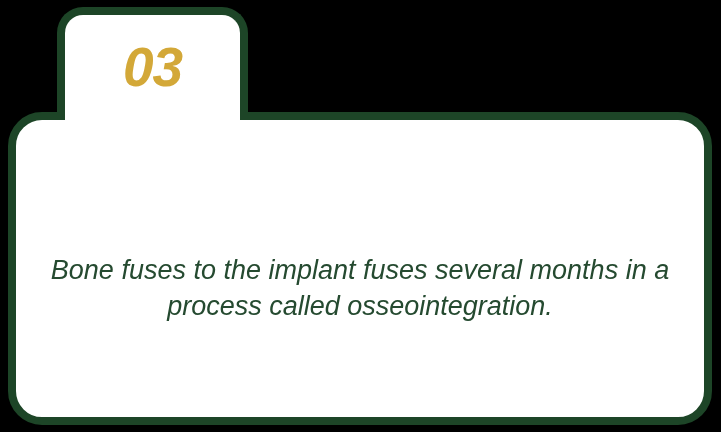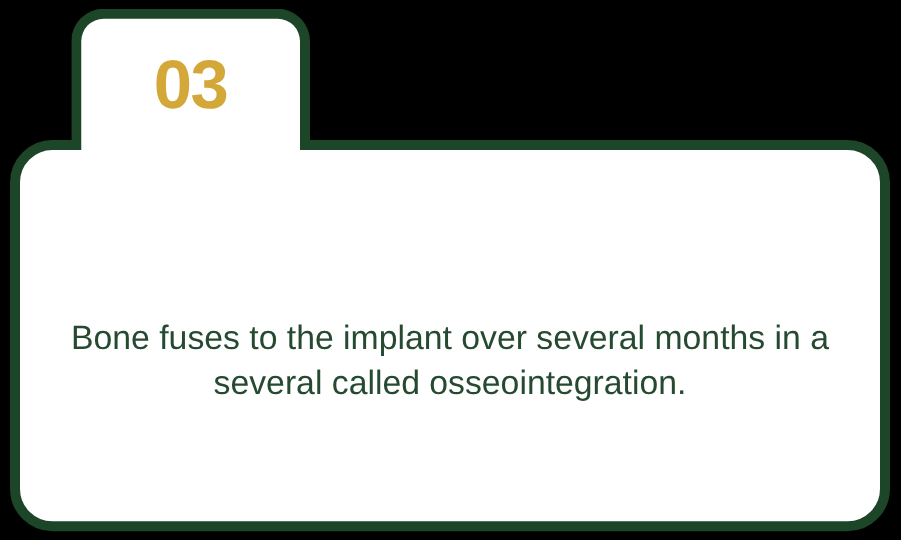--- a/index.html
+++ b/index.html
@@ -12,20 +12,21 @@
     background: #000000;
     font-family: "Liberation Sans", sans-serif;
     overflow: hidden;
   }
 
   #stage {
     position: relative;
     width: 721px;
     height: 432px;
     background: #000000;
+    font-style: italic;
   }
 
   
   .number-tab {
     position: absolute;
     left: 57px;
     top: 7px;
     width: 191px;
     height: 130px;
     box-sizing: border-box;
@@ -111,15 +112,15 @@
 
   <div class="number-tab">
     <div class="number-tab-label">03</div>
   </div>
 
   <div class="card"></div>
 
   <div class="tab-notch"></div>
 
 
-  <div class="card-body">Bone fuses to the implant over several months in a several called osseointegration.</div>
+  <div class="card-body">Bone fuses to the implant fuses several months in a process called osseointegration.</div>
 
 </div>
 
 </body></html>

